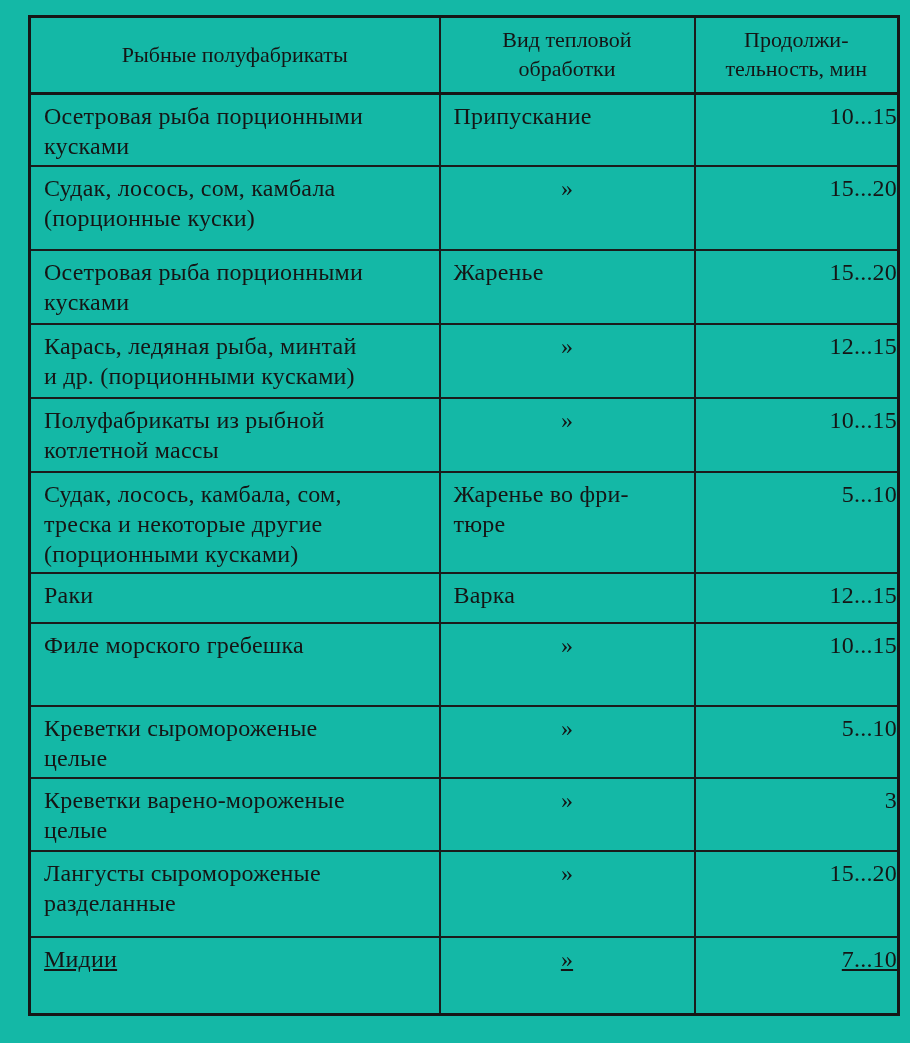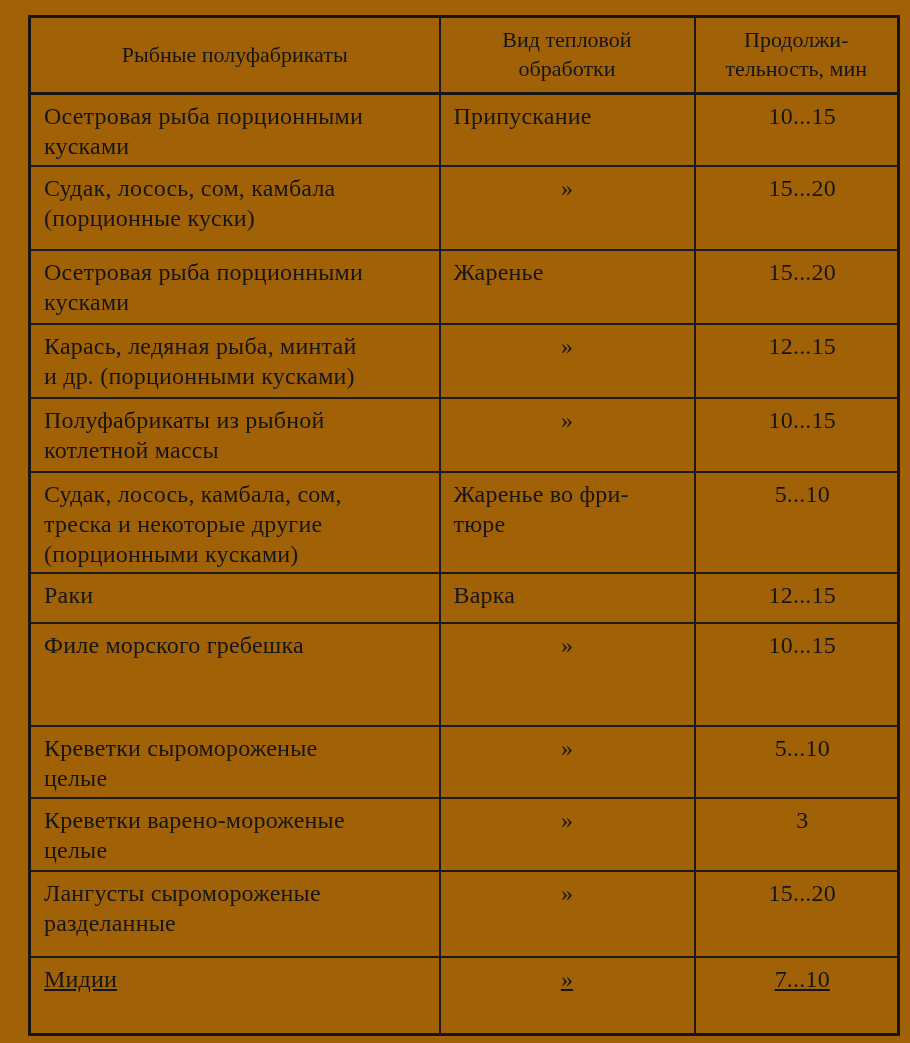--- a/index.html
+++ b/index.html
@@ -11,21 +11,21 @@
     width: 910px;
     height: 1043px;
     font-family: "Liberation Serif", "DejaVu Serif", serif;
     color: #151515;
     -webkit-font-smoothing: antialiased;
   }
   .page {
     position: relative;
     width: 910px;
     height: 1043px;
-    background: #a16207;
+    background: #14b8a6;
     overflow: hidden;
   }
   table.cook-table {
     position: absolute;
     left: 28px;
     top: 15px;
     width: 869px;
     border-collapse: collapse;
     table-layout: fixed;
     border: 3px solid #161616;
@@ -54,32 +54,32 @@
     line-height: 1.26;
     padding: 6px 10px 3px 13px;
     letter-spacing: 0.2px;
   }
   td.treatment.ditto {
     text-align: center;
     padding-left: 0;
     padding-right: 0;
   }
   td.duration {
-    text-align: center;
+    text-align: right;
     padding-left: 12px;
     padding-right: 0;
   }
   tbody tr:nth-child(1)  { height: 72px;  }
   tbody tr:nth-child(2)  { height: 84px;  }
   tbody tr:nth-child(3)  { height: 74px;  }
   tbody tr:nth-child(4)  { height: 74px;  }
   tbody tr:nth-child(5)  { height: 74px;  }
   tbody tr:nth-child(6)  { height: 101px; }
   tbody tr:nth-child(7)  { height: 50px; margin-top: 40px;  }
-  tbody tr:nth-child(8)  { height: 103px;  }
+  tbody tr:nth-child(8)  { height: 83px;  }
   tbody tr:nth-child(9)  { height: 65px;  }
   tbody tr:nth-child(10) { height: 73px;  }
   tbody tr:nth-child(11) { height: 86px;  }
   tbody tr:nth-child(12) { height: 78px; text-decoration: underline;  }
   tbody tr:nth-child(13) { height: 46px;  }
 </style>
 </head>
 <body>
 
 <div class="page">

